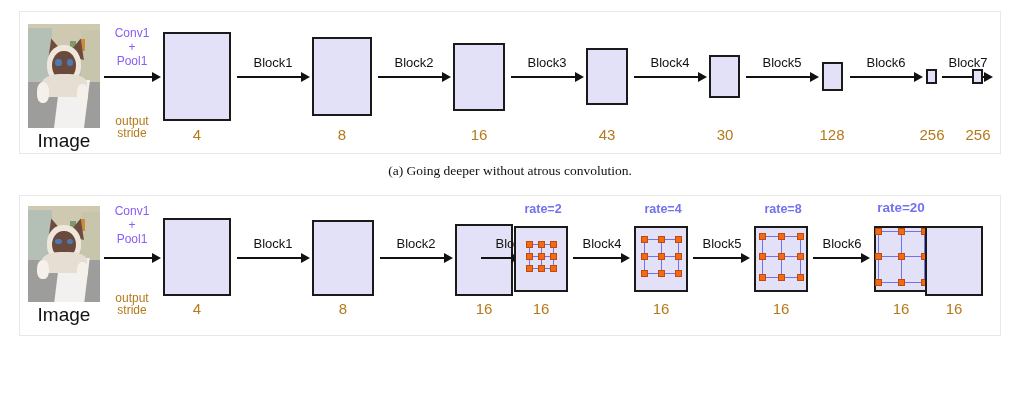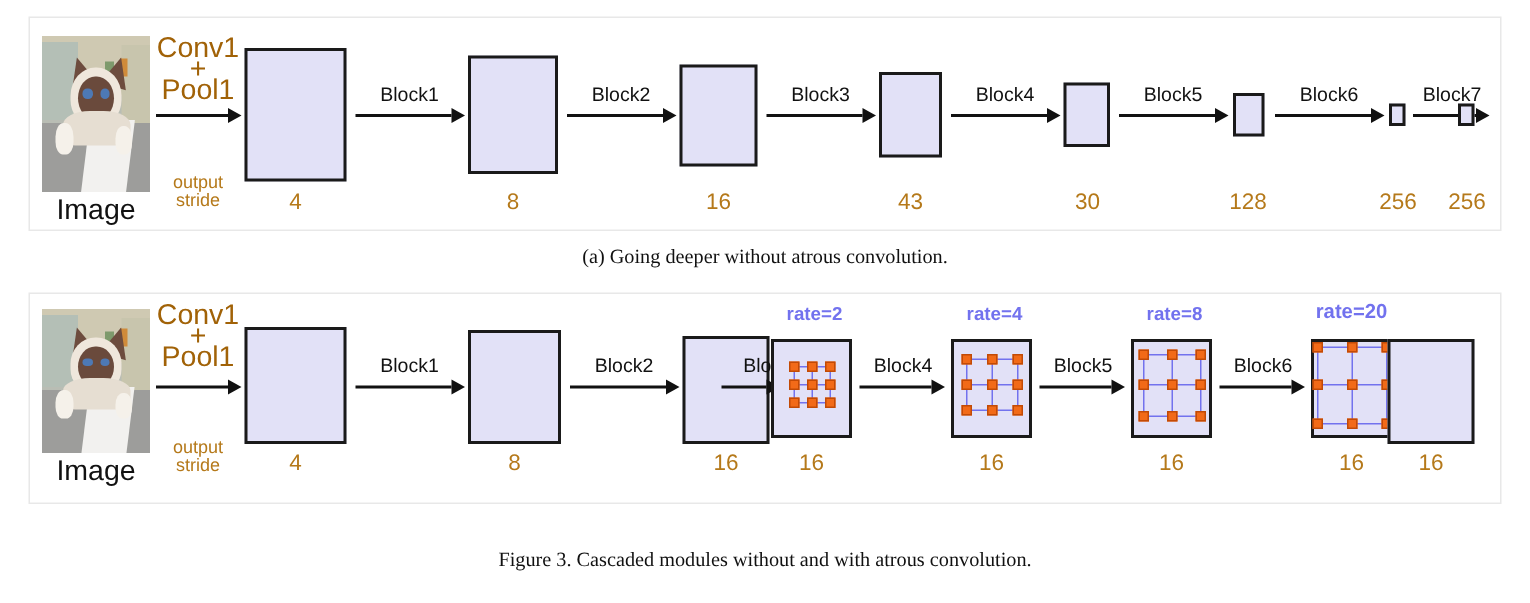--- a/index.html
+++ b/index.html
@@ -95,22 +95,22 @@
   }
   .arrow-label {
     position: absolute;
     font-size: 13px;
     color: #111;
     white-space: nowrap;
     text-align: center;
   }
   .conv-label {
     position: absolute;
-    font-size: 19px;
-    color: #a16207;
+    font-size: 12px;
+    color: #8b5cf6;
     line-height: 14px;
     text-align: center;
     white-space: nowrap;
   }
   .stride-num {
     position: absolute;
     font-size: 15px;
     color: #b5791a;
     text-align: center;
     white-space: nowrap;
@@ -388,15 +388,14 @@
 
     <div class="arrow-label" style="left:911px; top:40px; width:56px;">Block7</div>
     <div class="arrow-line" style="left:913px; top:61px; width:40px;"></div>
     <div class="arrow-head" style="left:953px; top:57px;"></div>
 
     <div class="stage-box" style="left:906px; top:30px; width:58px; height:70px; left:905px;"></div>
     <div class="stride-num" style="left:905px; top:104px; width:58px;">16</div>
   </div>
 
 
-  <div class="caption" id="caption-b2">Figure 3. Cascaded modules without and with atrous convolution.</div>
 
 </div>
 
 </body></html>

